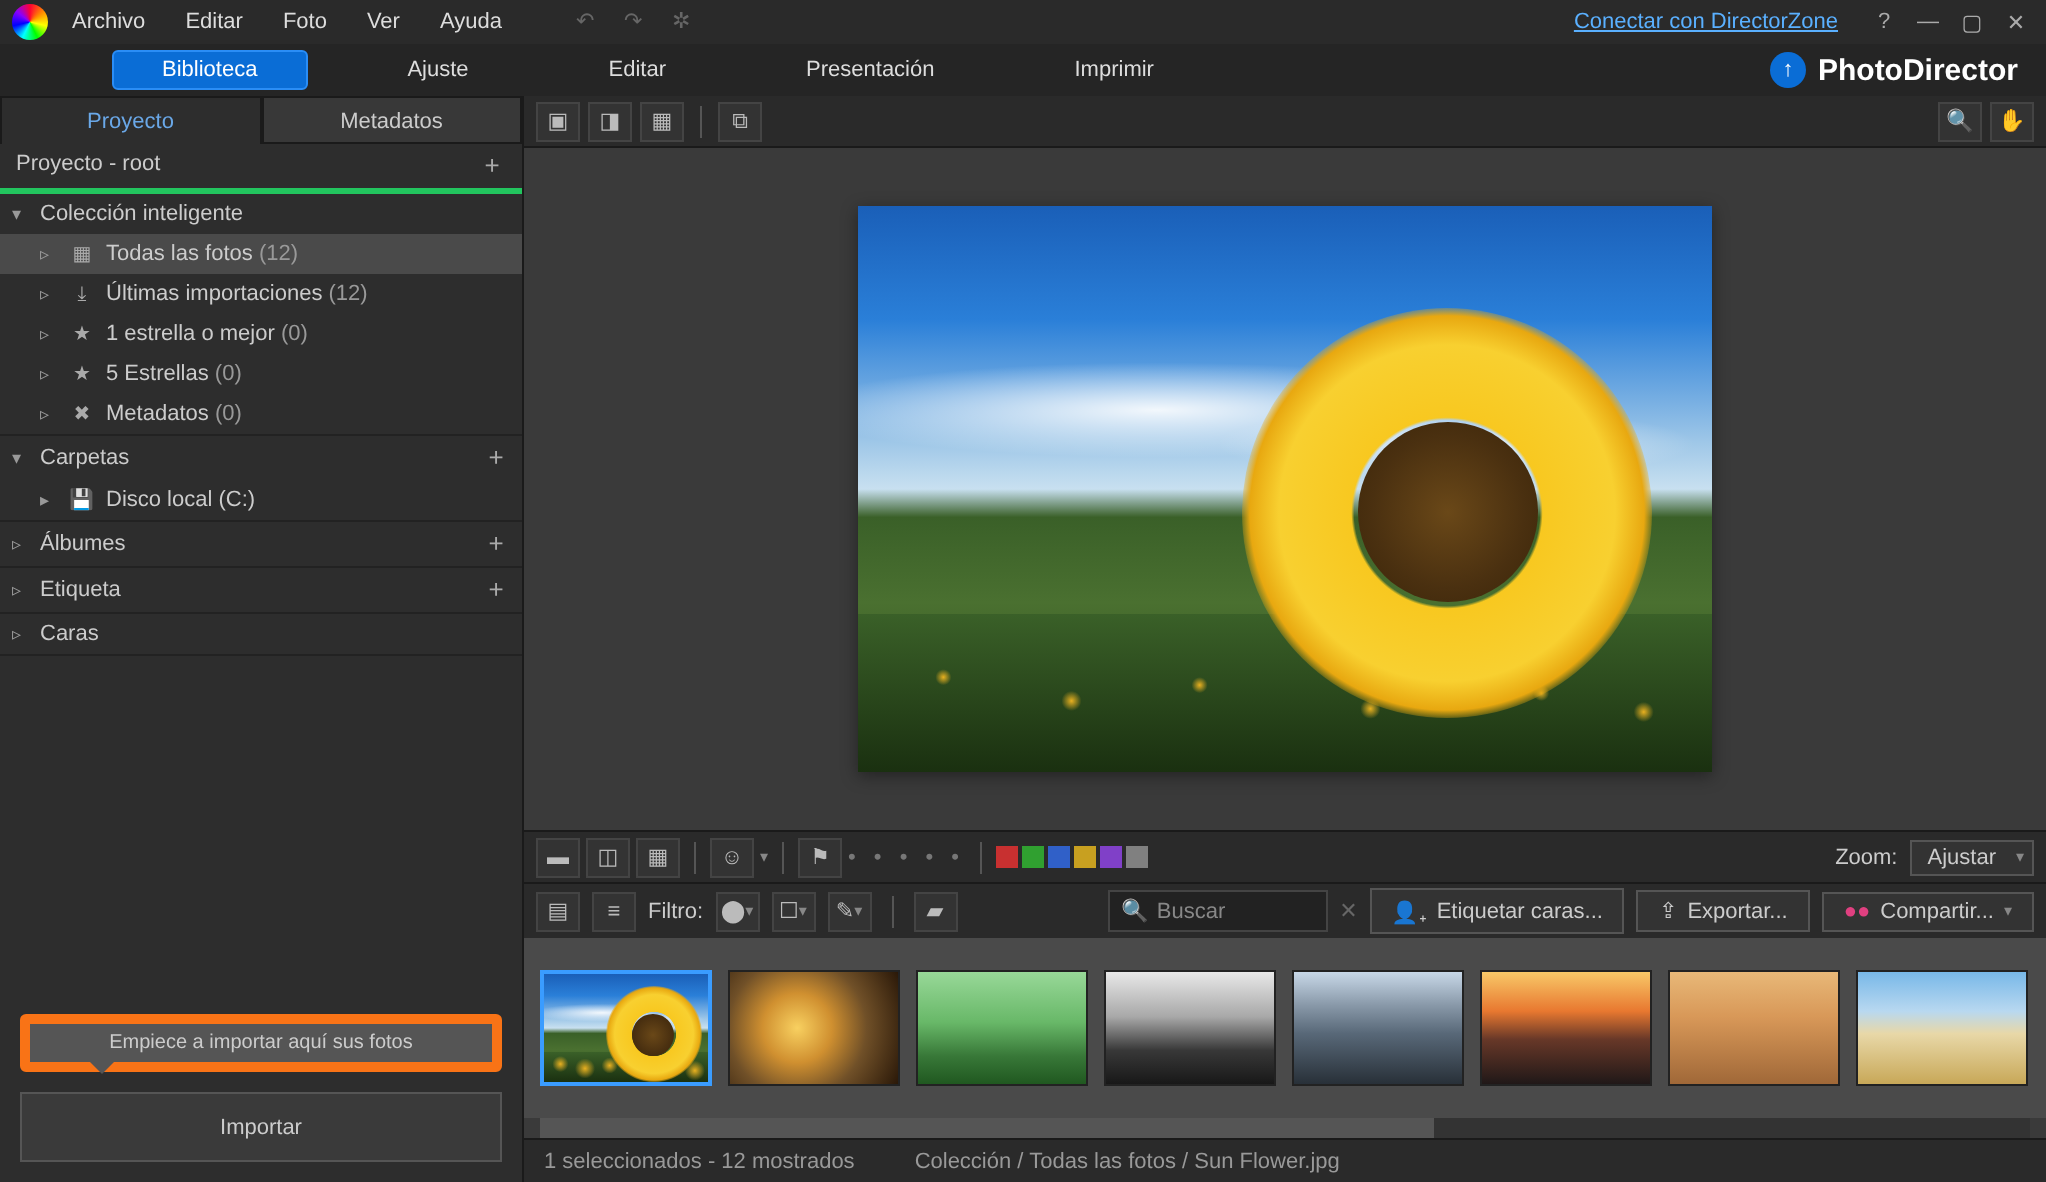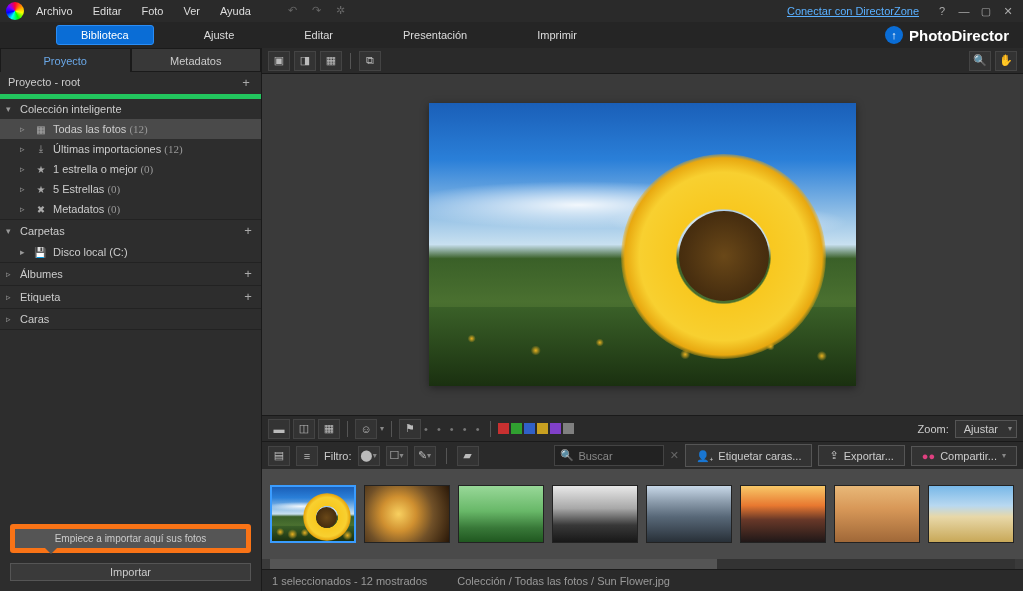--- a/index.html
+++ b/index.html
@@ -19,35 +19,35 @@
 .brand { margin-left: auto; padding-right: 14px; display: flex; align-items: center; gap: 6px; color: #fff; font-size: 15px; font-weight: bold; }
 .brand-icon { width: 18px; height: 18px; background: #0a6dd6; border-radius: 50%; display: flex; align-items: center; justify-content: center; color: #fff; font-size: 11px; }
 
 .main { display: flex; height: 543px; }
 
 .sidebar { width: 262px; background: #2d2d2d; display: flex; flex-direction: column; border-right: 1px solid #1a1a1a; }
 .side-tabs { display: flex; height: 24px; }
 .side-tab { flex: 1; text-align: center; line-height: 24px; cursor: pointer; background: #383838; border: 1px solid #1a1a1a; }
 .side-tab.active { background: #2d2d2d; color: #6aa8e8; border-bottom: none; }
 
-.proj-header { display: flex; justify-content: space-between; padding: 4px 8px; border-bottom: 5px solid #22c55e; }
+.proj-header { display: flex; justify-content: space-between; padding: 4px 8px; border-bottom: 3px solid #22c55e; }
 .plus { width: 14px; height: 14px; color: #aaa; cursor: pointer; font-size: 13px; line-height: 14px; text-align: center; }
 
 .tree-section { border-bottom: 1px solid #222; }
 .tree-header { display: flex; align-items: center; padding: 4px 6px; cursor: pointer; }
 .tree-caret { width: 10px; display: inline-block; color: #999; font-size: 9px; margin-right: 4px; }
 .tree-item { display: flex; align-items: center; padding: 3px 6px 3px 20px; cursor: pointer; }
 .tree-item.selected { background: #4a4a4a; }
 .tree-icon { width: 14px; height: 14px; margin-right: 5px; display: inline-flex; align-items: center; justify-content: center; color: #aaa; font-size: 10px; }
-.tree-count { color: #999; font-family: Liberation Serif, serif; }
+.tree-count { color: #999; }
 
 .sidebar-footer { margin-top: auto; padding: 10px; }
 .tooltip-bubble { background: #555; border: 5px solid #f97316; border-radius: 3px; padding: 4px 8px; text-align: center; font-size: 10px; margin-bottom: 10px; position: relative; }
 .tooltip-bubble:after { content: ""; position: absolute; bottom: -6px; left: 30px; border: 6px solid transparent; border-top-color: #555; border-bottom: none; }
-.import-btn { background: #3a3a3a; border: 1px solid #555; height: 18px; display: flex; align-items: center; justify-content: center; cursor: pointer; }
+.import-btn { background: #3a3a3a; border: 1px solid #555; height: 35px; display: flex; align-items: center; justify-content: center; cursor: pointer; }
 
 .content { flex: 1; display: flex; flex-direction: column; background: #3a3a3a; }
 .toolbar { height: 26px; background: #2a2a2a; display: flex; align-items: center; padding: 0 6px; gap: 4px; border-bottom: 1px solid #1a1a1a; }
 .tool-btn { width: 22px; height: 20px; background: #333; border: 1px solid #444; display: flex; align-items: center; justify-content: center; cursor: pointer; color: #bbb; font-size: 11px; }
 .tool-sep { width: 1px; height: 16px; background: #555; margin: 0 4px; }
 
 .preview { flex: 1; background: #3a3a3a; display: flex; align-items: center; justify-content: center; padding: 10px; }
 .preview-img { width: 427px; height: 283px; position: relative; overflow: hidden; box-shadow: 0 2px 8px rgba(0,0,0,.4); }
 
 .viewbar { height: 26px; background: #2a2a2a; display: flex; align-items: center; padding: 0 6px; gap: 3px; border-top: 1px solid #1a1a1a; }

